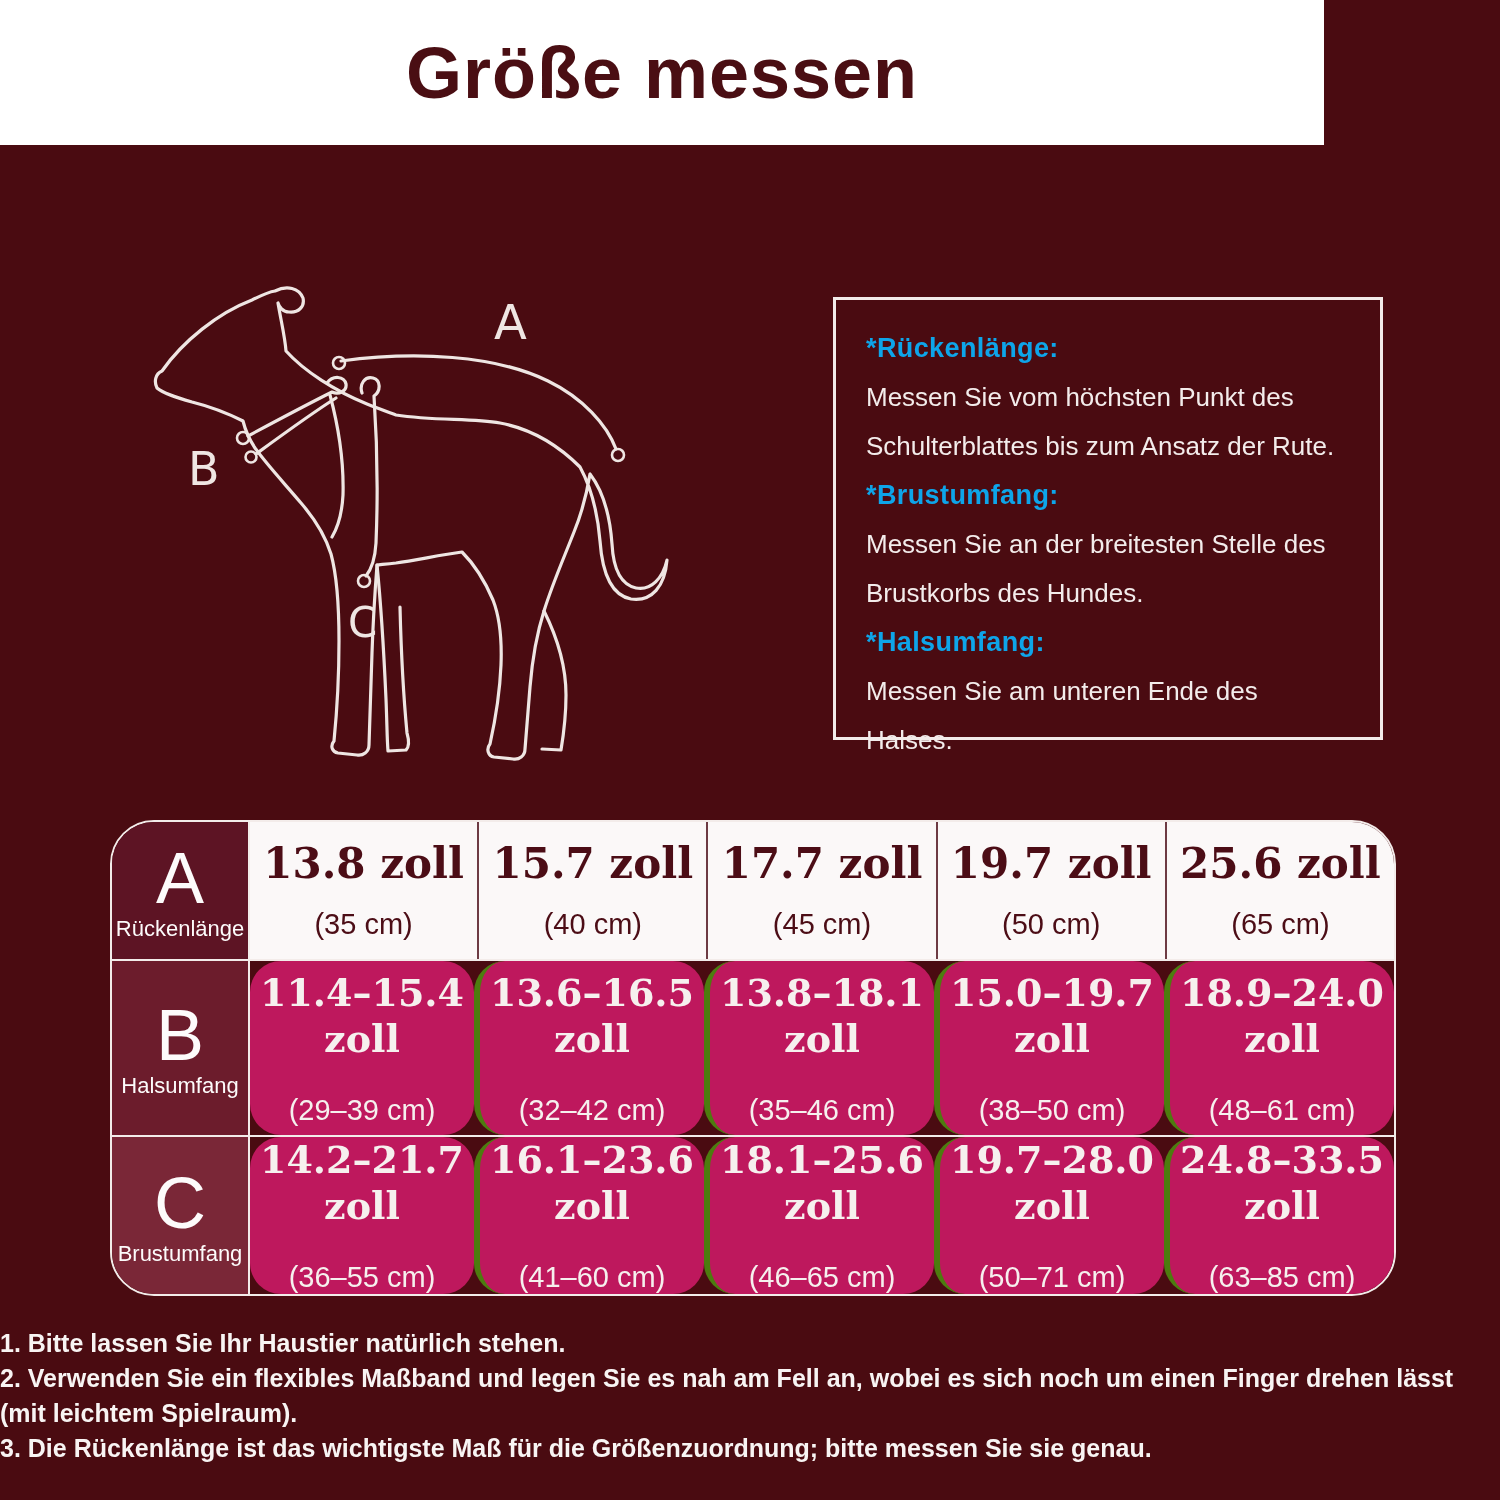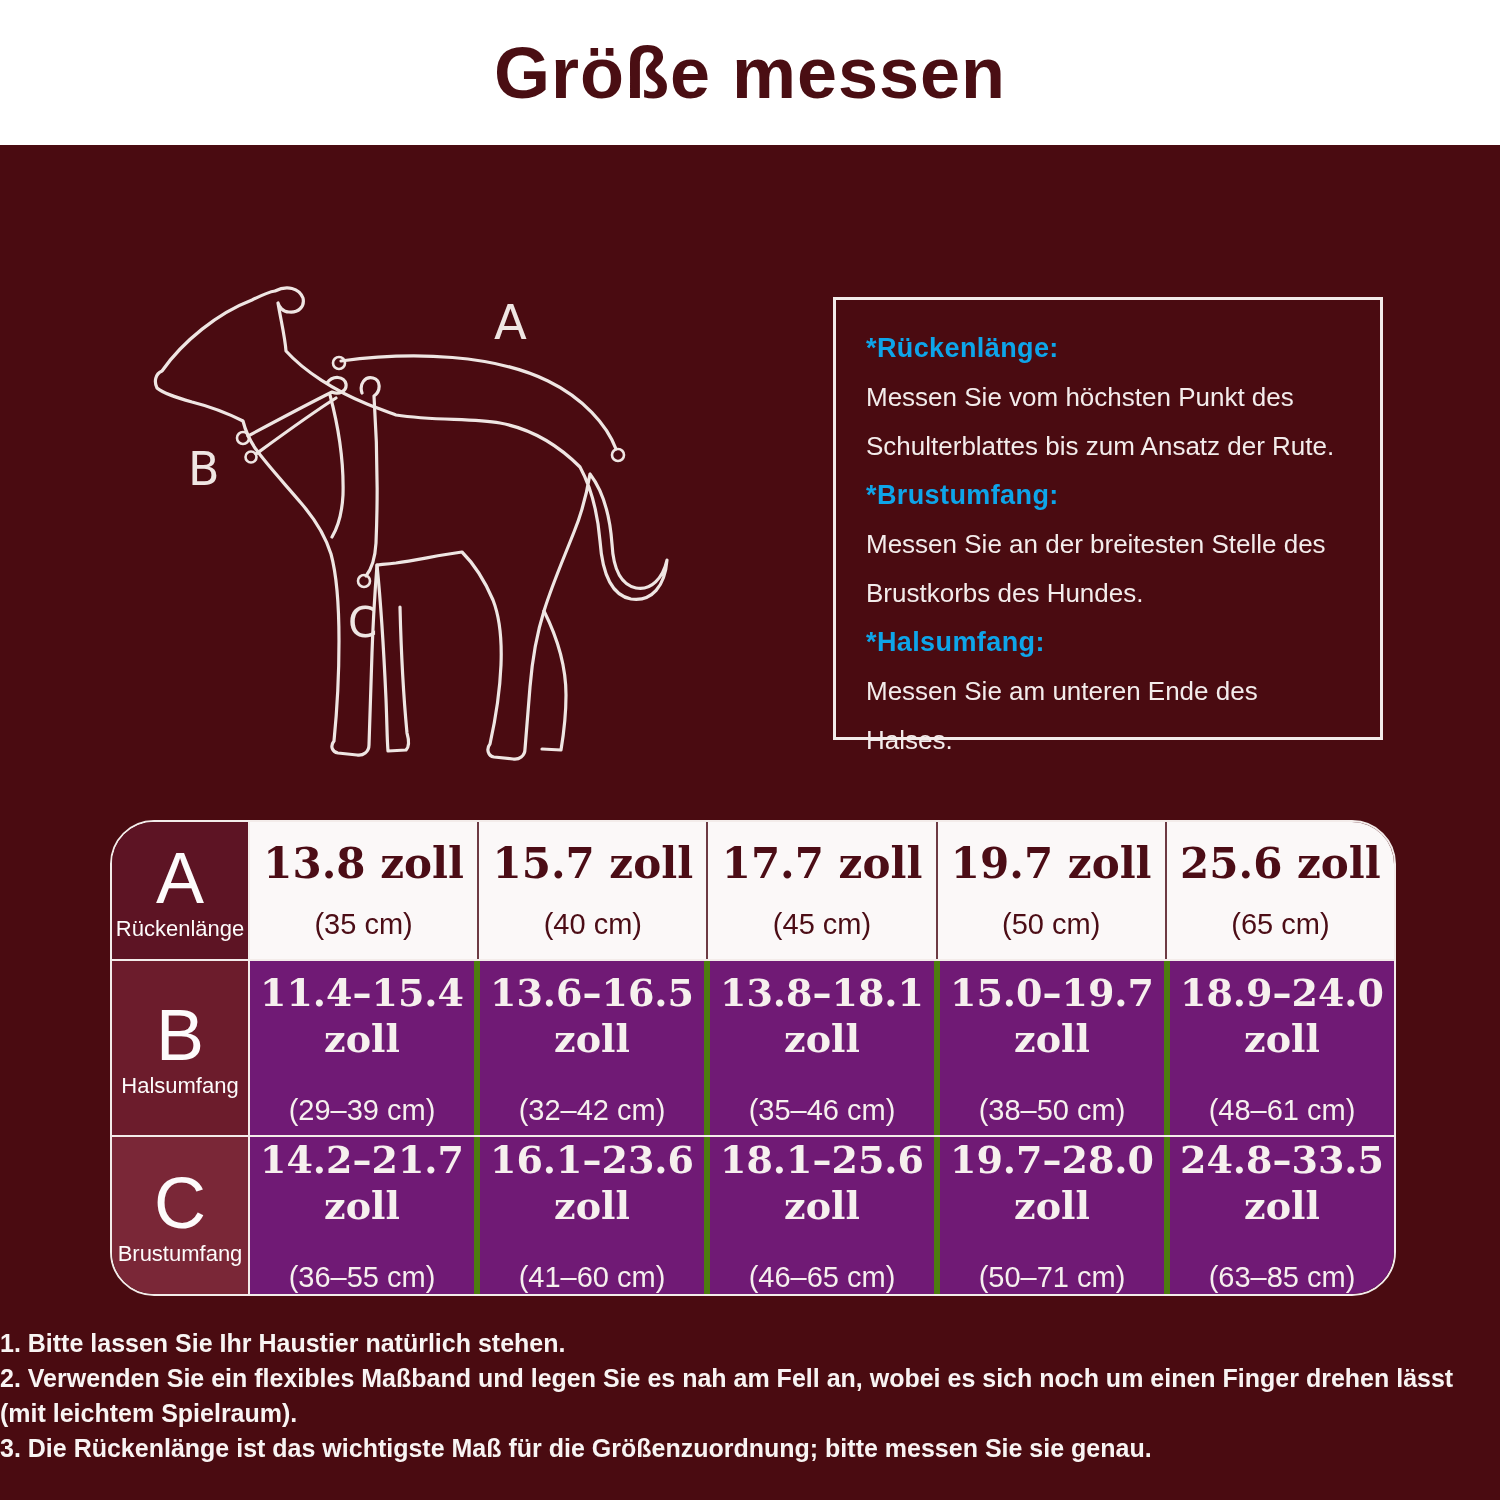--- a/index.html
+++ b/index.html
@@ -1,20 +1,20 @@
 <!DOCTYPE html>
 <html><head>
 <meta charset="utf-8">
 <style>
   html,body { margin:0; padding:0; }
   body { font-family:"Liberation Sans", sans-serif; }
   .page { position:relative; width:1500px; height:1500px; background:#4a0b11; overflow:hidden; }
 
   
-  .header { position:absolute; left:0; top:0; width:1500px; height:145px; background:#ffffff;
+  .header { position:absolute; left:0; top:0; width:1324px; height:145px; background:#ffffff;
             display:flex; align-items:center; justify-content:center; }
   .title { font-family:"Liberation Sans", sans-serif; font-weight:bold; font-size:72px;
            color:#4a0e13; letter-spacing:1px; }
 
   
   .dog-svg { position:absolute; left:80px; top:255px; width:640px; height:530px; }
   .dog-svg path { fill:none; stroke:#efe6e3; stroke-width:3.2; stroke-linecap:round; stroke-linejoin:round; }
   .dog-svg circle { fill:none; stroke:#efe6e3; stroke-width:2.6; }
   .dog-svg text { fill:#efe6e3; font-family:"DejaVu Sans", sans-serif; }
 
@@ -40,21 +40,21 @@
   .trow-b .label-cell { background:#6c1c2c; }
   .trow-c .label-cell { background:#7a2737; }
   .cell { flex:1 1 0; display:flex; flex-direction:column; align-items:center; justify-content:center;
           text-align:center; box-sizing:border-box; padding:0 2px;gap:15px; }
   .zoll { font-family:"DejaVu Serif", serif; font-weight:bold; font-size:38px; line-height:46px; }
   .cm   { font-family:"Liberation Sans", sans-serif; font-size:29px; line-height:34px; margin-top:5px; }
   .trow-a .cell { background:#fbf8f8; }
   .trow-a .cell + .cell { border-left:2px solid #6d3b44; }
   .trow-a .zoll { color:#4c0d16; font-size:42px; }
   .trow-a .cm { color:#4c0d16; }
-  .trow-b .cell, .trow-c .cell { background:#701a75; color:#f6f0ee; }
+  .trow-b .cell, .trow-c .cell { background:#be185d; color:#f6f0ee;border-radius:31px; }
   .trow-b .cell + .cell, .trow-c .cell + .cell { border-left:6px solid #4d7c0f; }
   .trow-b .zoll, .trow-c .zoll { color:#f6f0ee; }
   .trow-b .cm, .trow-c .cm { color:#f6f0ee;margin-top:16px; }
 
   
   .notes { position:absolute; left:0; top:1326px; width:1500px; 
            font-weight:bold; font-size:25px; line-height:35px; color:#f8f4f3; }
 </style>
 </head>
 <body>

